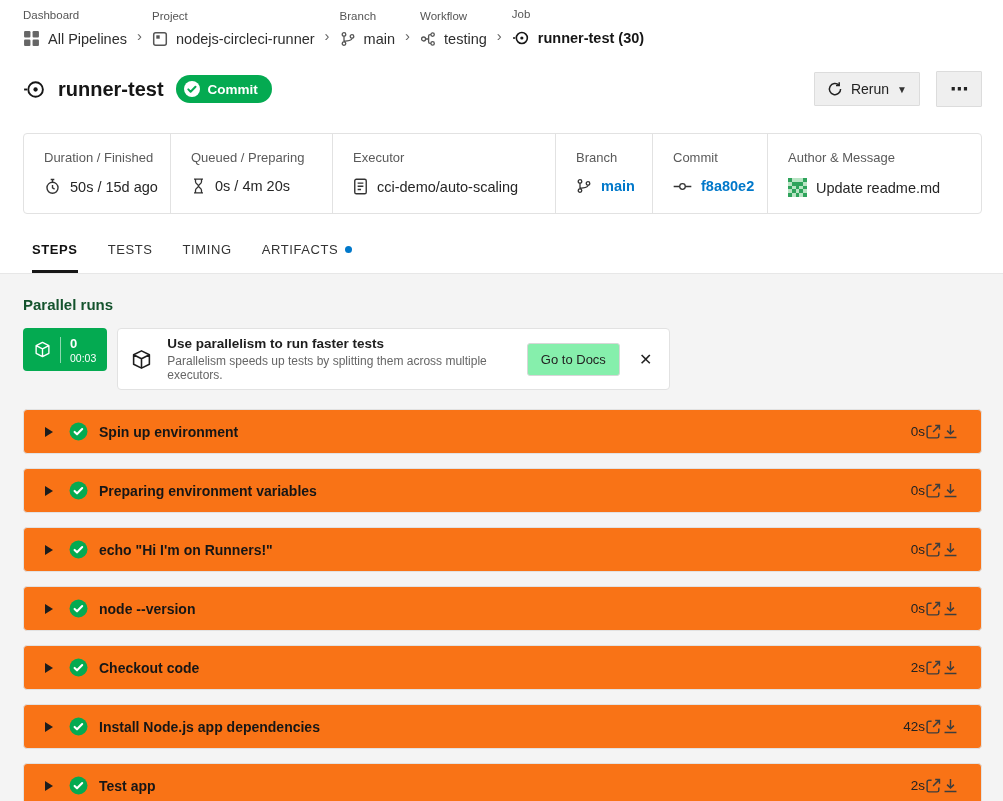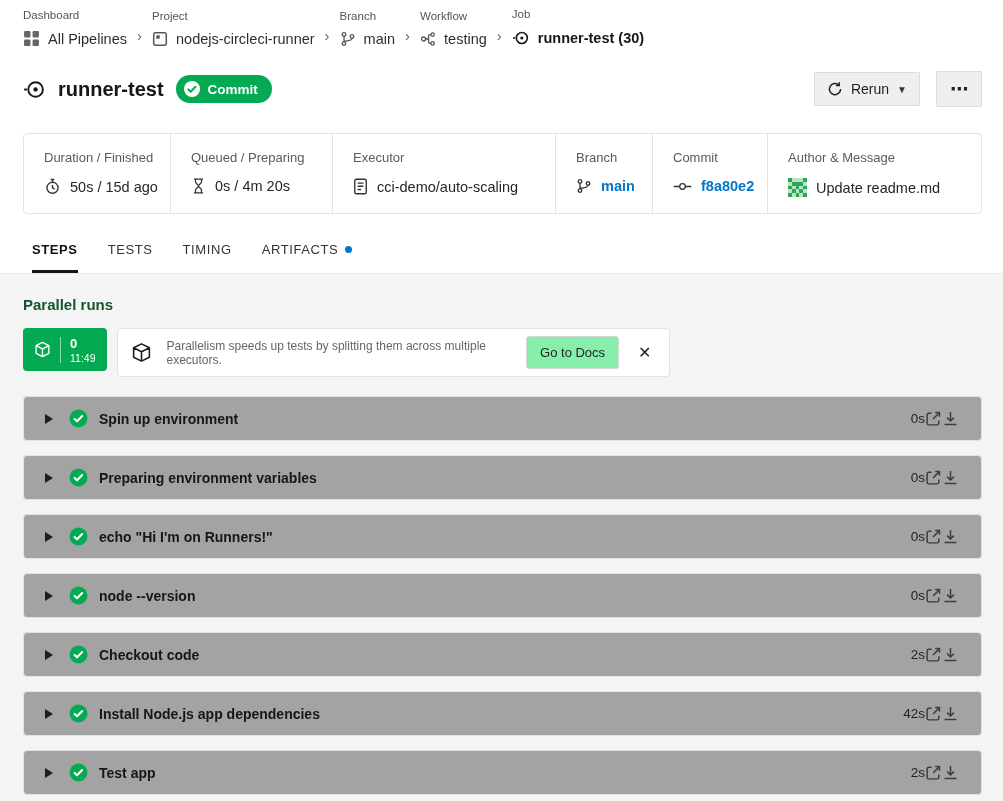--- a/index.html
+++ b/index.html
@@ -58,21 +58,21 @@
 
   .banner { display:flex; align-items:center; gap:15px; background:#fff; border:1px solid var(--border);
     border-radius:4px; padding:7px 13px; width:553px; }
   .banner-text { flex:1; }
   .banner-title { font-size:13.5px; font-weight:700; color:#1e1e1e; margin-bottom:3px; }
   .banner-sub { font-size:12px; color:#666; }
   .banner-btn { background:#86efac; border:1px solid #d7d7d7; border-radius:3px; padding:8px 13px;
     font-size:13px; font-weight:500; color:#222; white-space:nowrap; cursor:pointer; }
   .banner-x { font-size:16px; color:#222; cursor:pointer; padding:2px 4px; font-weight:600; }
 
-  .step-row { display:flex; align-items:center; background:#a3a3a3; border:1px solid var(--border);
+  .step-row { display:flex; align-items:center; background:#f97316; border:1px solid var(--border);
     border-radius:4px; height:45px; padding:0 22px 0 21px; margin-bottom:14px; cursor:pointer; }
   .tri { width:0; height:0; border-left:8px solid #1d1d1d; border-top:5px solid transparent;
     border-bottom:5px solid transparent; margin-right:16px; flex:none; }
   .step-check { margin-right:11px; display:flex; flex:none; }
   .step-name { font-size:14px; font-weight:700; color:#161616; }
   .step-right { margin-left:auto; display:flex; align-items:center; }
   .step-dur { font-size:13.5px; color:#222; min-width:28px; text-align:right; }
   .icon-btn { display:flex; cursor:pointer; }
   svg { display:block; flex:none; }
 </style>
@@ -298,31 +298,32 @@
   <div class="parallel-row">
     <div class="p-badge">
       <span>
           <svg width="17" height="17" viewBox="0 0 16 16" fill="none" stroke="#fff" stroke-width="1.3" stroke-linejoin="round">
             <path d="M8 1.4l6 3v7.2l-6 3-6-3V4.4zM2 4.4l6 3 6-3M8 7.4v7.2"></path>
           </svg>
         </span>
       <span class="p-badge-div"></span>
       <span class="p-badge-nums">
         <span class="p-idx">0</span>
-        <span class="p-time">11:49</span>
+        <span class="p-time">00:03</span>
       </span>
     </div>
 
     <div class="banner">
       <span>
           <svg width="21" height="21" viewBox="0 0 16 16" fill="none" stroke="#1d1d1d" stroke-width="1.2" stroke-linejoin="round">
             <path d="M8 1.4l6 3v7.2l-6 3-6-3V4.4zM2 4.4l6 3 6-3M8 7.4v7.2"></path>
           </svg>
         </span>
       <span class="banner-text">
+        <div class="banner-title">Use parallelism to run faster tests</div>
         <div class="banner-sub">Parallelism speeds up tests by splitting them across multiple executors.</div>
       </span>
       <span class="banner-btn">Go to Docs</span>
       <span class="banner-x">✕</span>
     </div>
   </div>
 
   <div>
 
     <div class="step-row">

